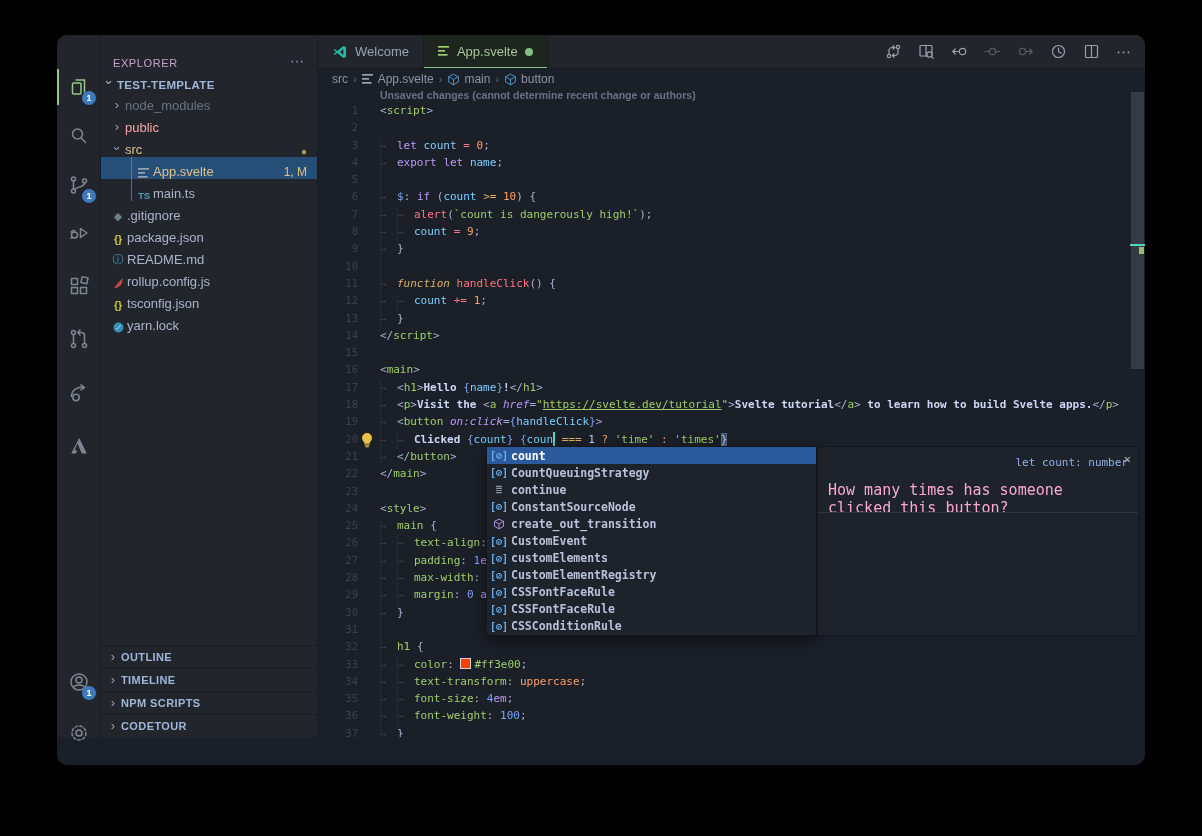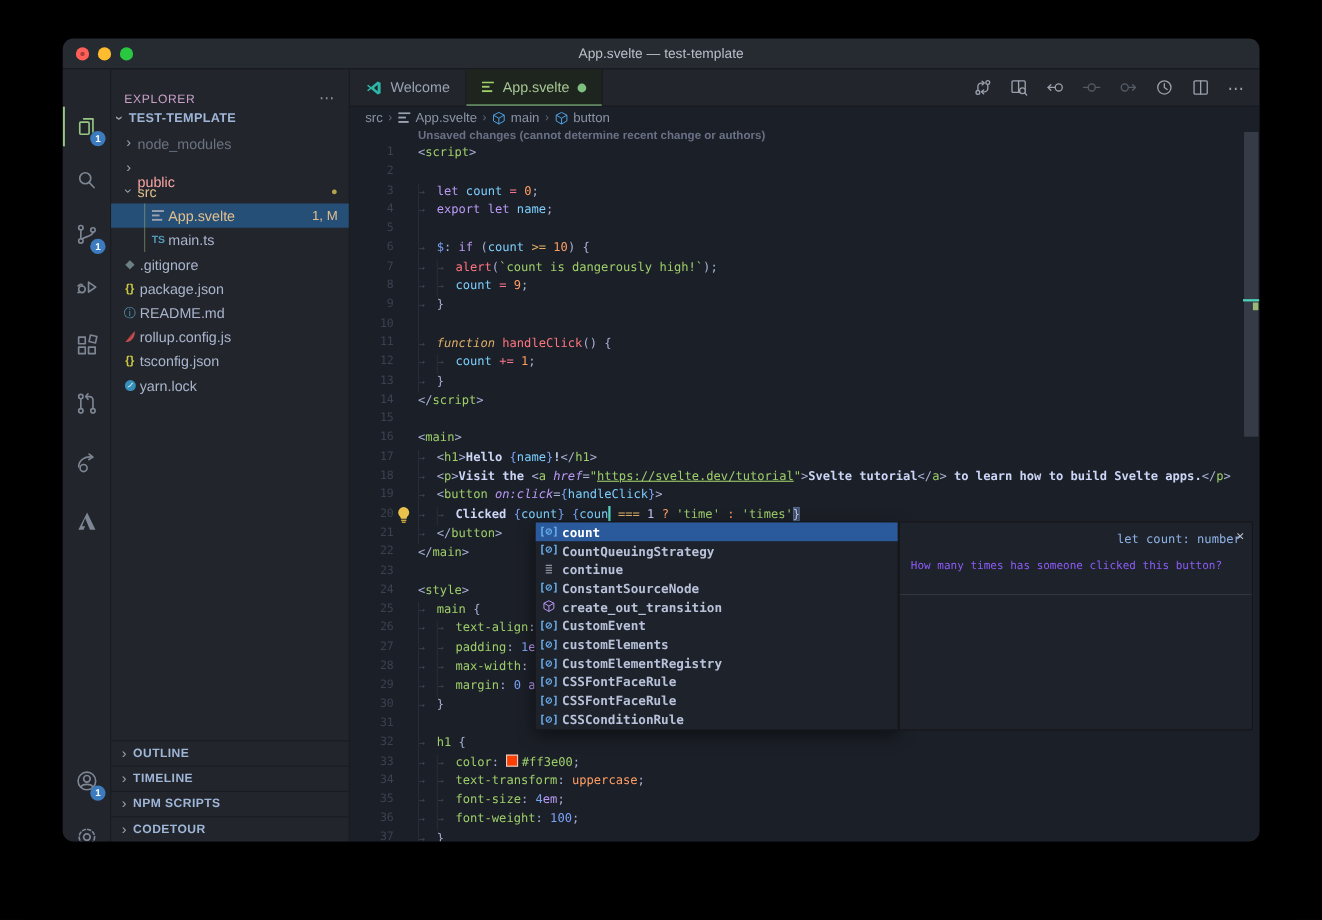--- a/index.html
+++ b/index.html
@@ -19,21 +19,21 @@
   .ab-item{position:absolute;left:0;width:43px;height:44px;display:flex;align-items:center;justify-content:center;}
   .ab-item.active::before{content:"";position:absolute;left:0;top:4px;bottom:4px;width:2px;background:#97c784;}
   .ab-badge{position:absolute;right:4px;bottom:4px;min-width:14px;height:14px;border-radius:8px;background:#3d7bbf;
             color:#fff;font-size:9px;line-height:14px;text-align:center;font-weight:700;}
   
   .sidebar{width:216px;background:#22262c;border-right:1px solid #191c21;display:flex;flex-direction:column;flex:none;}
   .sb-header{height:34px;display:flex;align-items:flex-end;padding:0 12px;flex:none;}
   .sb-title{font-size:11px;letter-spacing:.6px;color:#c9a0c8;}
   .sb-more{margin-left:auto;color:#8b93a1;font-size:14px;letter-spacing:1px;}
   .tree{flex:none;}
-  .trow{height:22px;display:flex;align-items:center;font-size:13px;color:#aab4cc;position:relative;}
+  .trow{height:22px;display:flex;align-items:flex-end;font-size:13px;color:#aab4cc;position:relative;}
   .trow .chev{width:16px;text-align:center;color:#9aa3b2;font-size:13px;flex:none;}
   .chev-r{display:inline-block;transform:translateY(-1px);}
   .chev-d{display:inline-block;transform:rotate(90deg) translateX(-1px);}
   .trow .ficon{width:18px;flex:none;display:flex;align-items:center;justify-content:center;font-size:11px;}
   .trow.selected{background:#264f78;}
   .trow.l2::before{content:"";position:absolute;left:30px;top:0;bottom:0;width:1px;background:rgba(150,170,120,.55);}
   .trow .rbadge{margin-left:auto;padding-right:10px;font-size:12px;}
   .root-row{font-weight:700;font-size:11.5px;color:#9fb6d8;letter-spacing:.3px;}
   .sb-spacer{flex:1;}
   .sb-section{height:22px;border-top:1px solid #191c21;display:flex;align-items:center;color:#9fb6d8;
@@ -87,41 +87,31 @@
            border:1px solid #14161b;box-shadow:0 5px 14px rgba(0,0,0,.5);box-sizing:border-box;z-index:5;}
   .srow{height:17.1px;display:flex;align-items:center;font-size:11.5px;color:#b8c2da;
         font-family:"DejaVu Sans Mono",monospace;font-weight:700;}
   .srow.sel{background:#2a5a9b;color:#fff;}
   .sicon{width:24px;text-align:center;flex:none;font-size:10px;}
   .sicon.kvar{color:#6cb2f2;} .sicon.kkw{color:#8b93a1;font-size:11px;}
   
   .docs{position:absolute;left:499px;top:357px;width:322px;height:190px;background:#1e222a;
         border:1px solid #14161b;box-sizing:border-box;z-index:5;}
   .docs-sig{font-family:"DejaVu Sans Mono",monospace;font-size:11px;color:#8fb3e8;padding:9px 10px 0 10px;text-align:right;}
-  .docs-desc{font-size:10px;color:#8b5cf6;padding:12px 10px 0 10px;}
+  .docs-desc{font-size:15px;color:#f9a8d4;padding:12px 10px 0 10px;}
   .docs-divider{position:absolute;left:0;right:0;top:65px;border-bottom:1px solid #31353e;}
   .docs-close{position:absolute;right:7px;top:5px;color:#b6bec9;font-size:12px;}
   svg{display:block;}
 </style>
 </head>
 <body>
 
 <div class="stage">
   <div class="window">
 
-    <div class="titlebar">
-      <div class="lights">
-        <span class="light" id="tl-close" style="background: rgb(255, 95, 87);">
-            <span class="inner-dot"></span>
-          </span>
-        <span class="light" id="tl-min" style="background: rgb(254, 188, 46);"></span>
-        <span class="light" id="tl-zoom" style="background: rgb(40, 200, 64);"></span>
-      </div>
-      <div class="title">App.svelte — test-template</div>
-    </div>
 
     <div class="mainrow">
       <div class="activitybar" id="activitybar">
           <div class="ab-item active" style="top: 30px;">
             <span>
               <svg width="24" height="24" viewBox="0 0 24 24" fill="none" stroke="#7e8694" stroke-width="1.5" stroke-linecap="round" stroke-linejoin="round">
                 <g stroke="#97c784">
                   <path d="M9 5h8.5v12"></path>
                   <rect x="5.5" y="8" width="8.5" height="11" rx="1" fill="#22262c"></rect>
                 </g>

